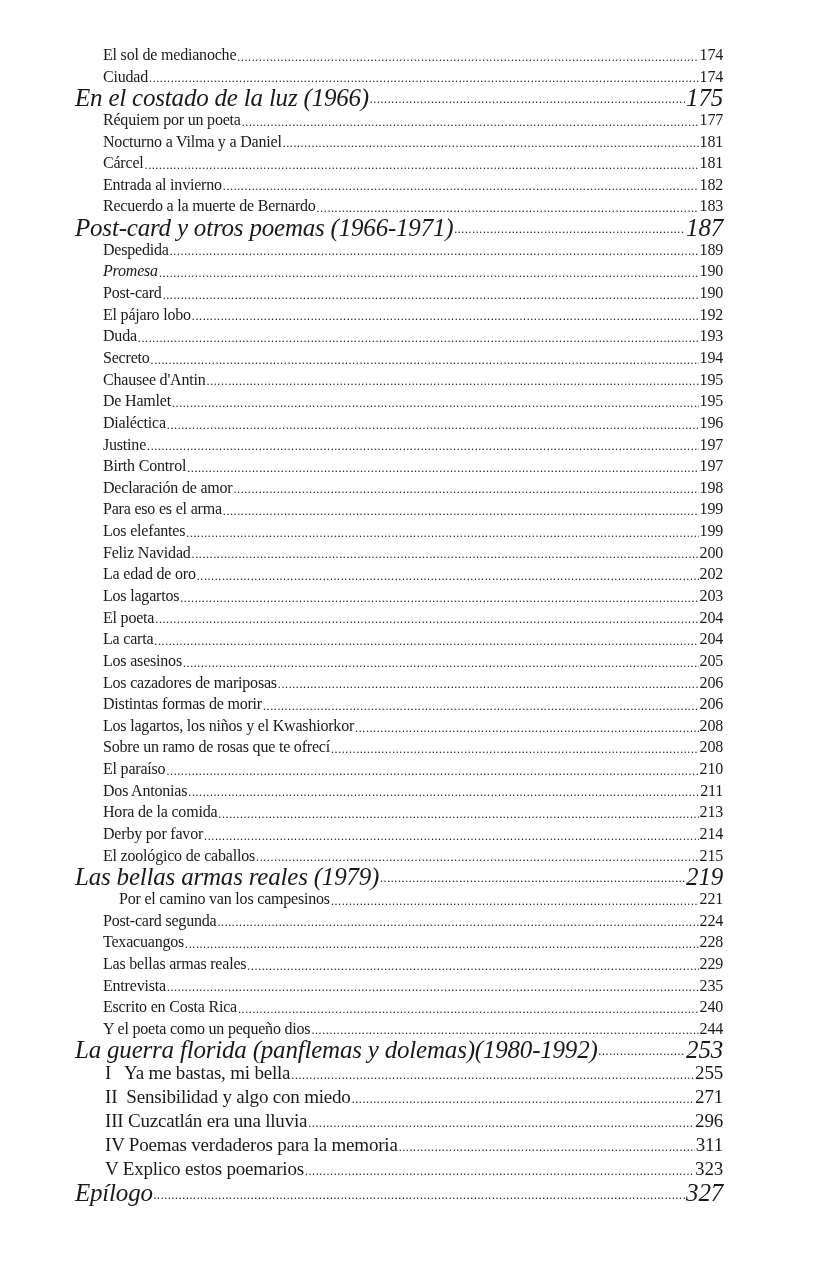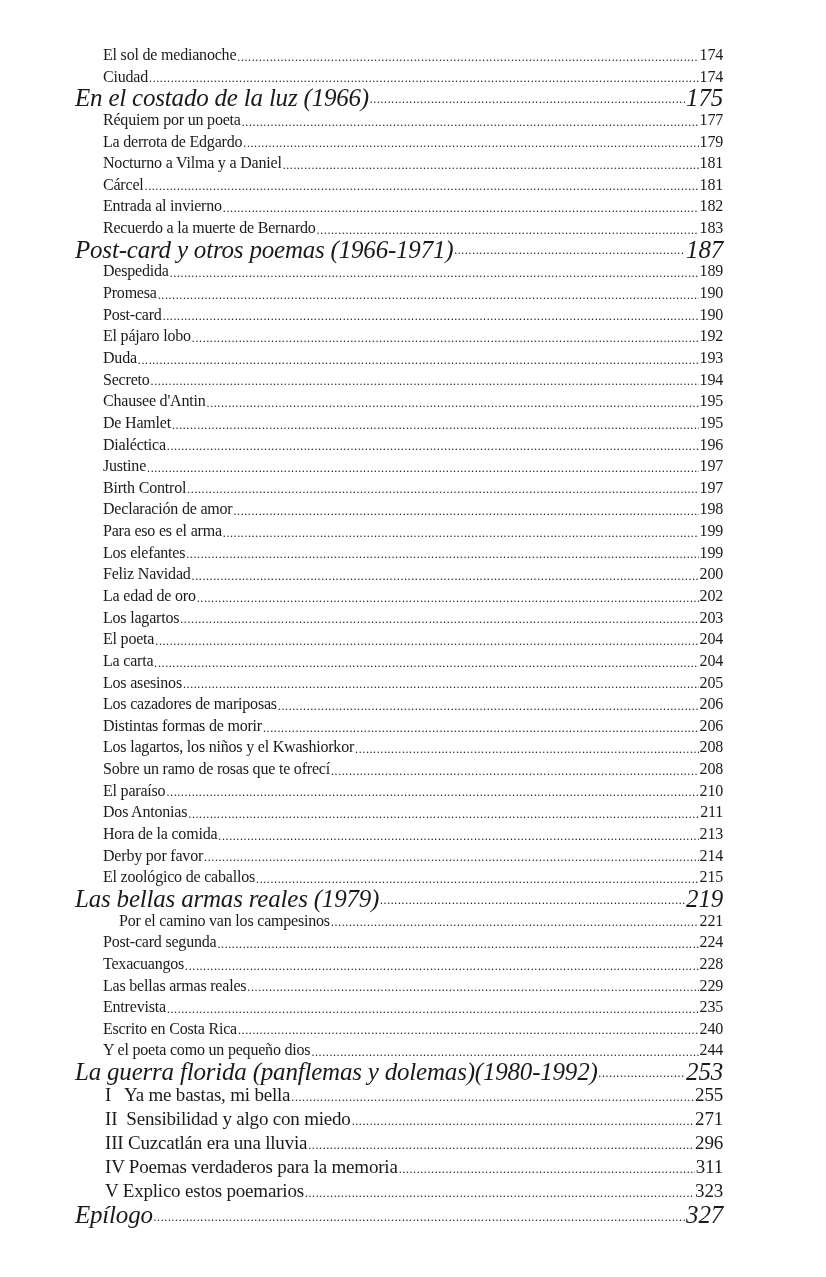--- a/index.html
+++ b/index.html
@@ -51,25 +51,20 @@
       <span class="title" style="white-space: pre;">En el costado de la luz (1966)</span>
       <span class="leader"></span>
       <span class="page">175</span>
     </div>
     <div class="row entry">
       <span class="title" style="white-space: pre;">Réquiem por un poeta</span>
       <span class="leader"></span>
       <span class="page">177</span>
     </div>
     <div class="row entry">
-      <span class="title" style="white-space: pre;">La derrota de Edgardo</span>
-      <span class="leader"></span>
-      <span class="page">179</span>
-    </div>
-    <div class="row entry">
       <span class="title" style="white-space: pre;">Nocturno a Vilma y a Daniel</span>
       <span class="leader"></span>
       <span class="page">181</span>
     </div>
     <div class="row entry">
       <span class="title" style="white-space: pre;">Cárcel</span>
       <span class="leader"></span>
       <span class="page">181</span>
     </div>
     <div class="row entry">
@@ -86,21 +81,21 @@
       <span class="title" style="white-space: pre;">Post-card y otros poemas (1966-1971)</span>
       <span class="leader"></span>
       <span class="page">187</span>
     </div>
     <div class="row entry">
       <span class="title" style="white-space: pre;">Despedida</span>
       <span class="leader"></span>
       <span class="page">189</span>
     </div>
     <div class="row entry">
-      <span class="title" style="white-space: pre;">Promesa</span>
+      <span class="title" style="white-space: pre; font-style: italic;">Promesa</span>
       <span class="leader"></span>
       <span class="page">190</span>
     </div>
     <div class="row entry">
       <span class="title" style="white-space: pre;">Post-card</span>
       <span class="leader"></span>
       <span class="page">190</span>
     </div>
     <div class="row entry">
       <span class="title" style="white-space: pre;">El pájaro lobo</span>

